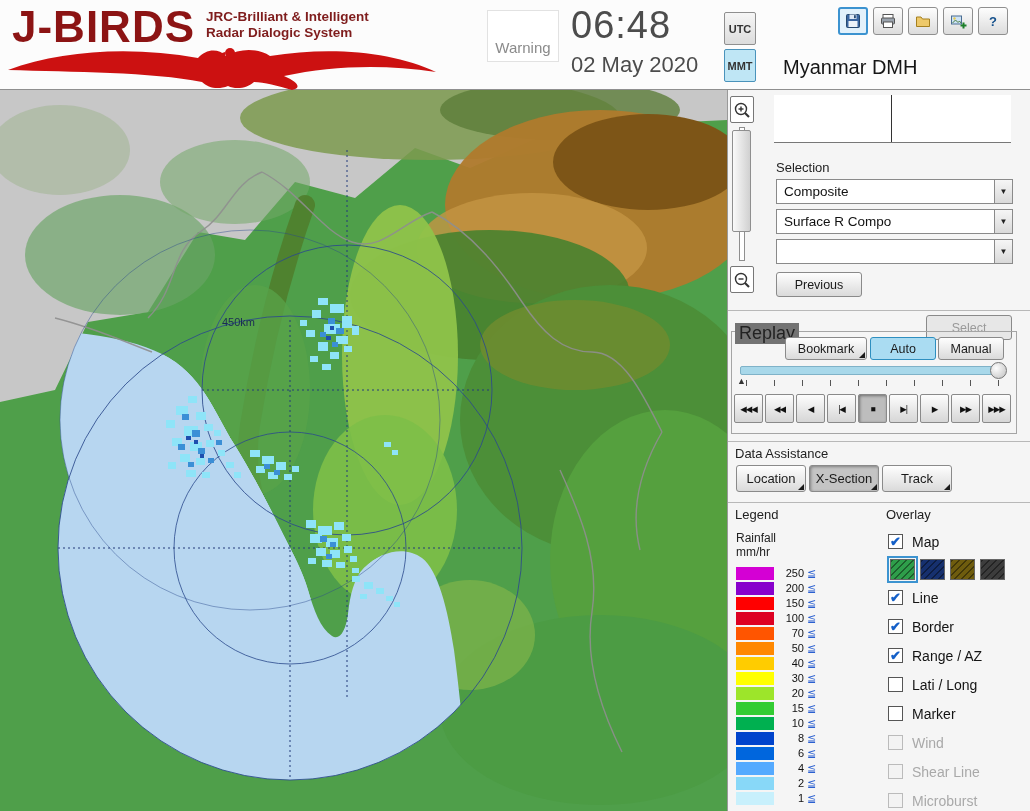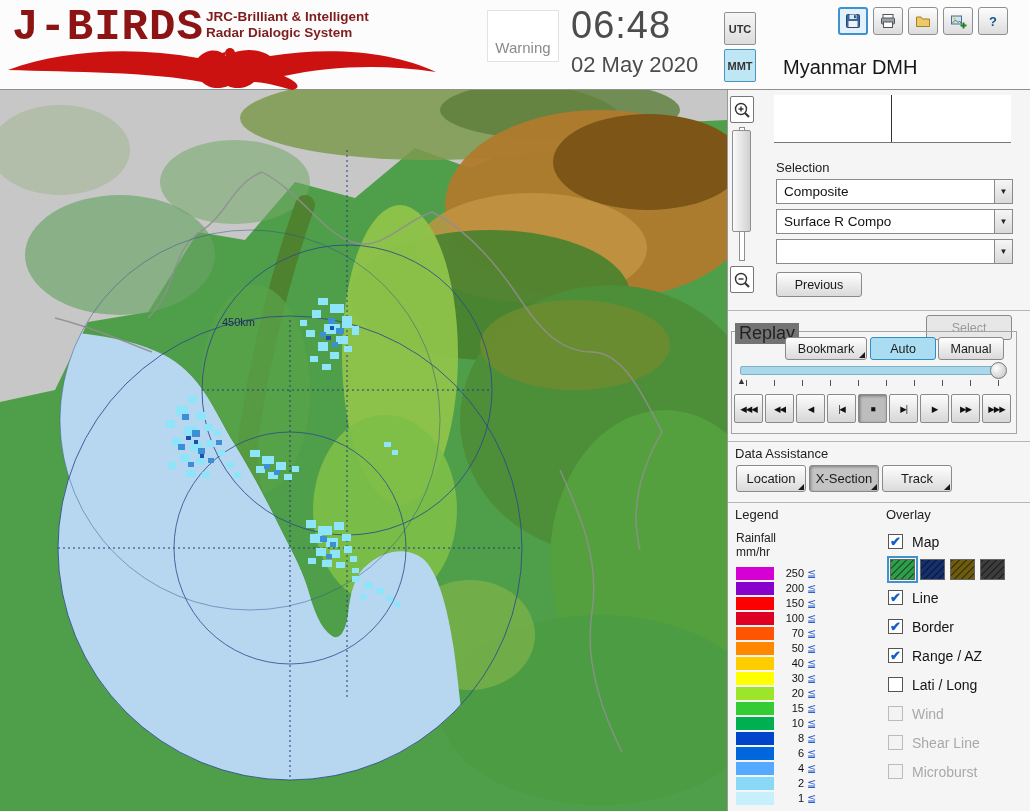--- a/index.html
+++ b/index.html
@@ -1,21 +1,21 @@
 <!DOCTYPE html>
 <html><head>
 <meta charset="utf-8">
 <style>
 *{margin:0;padding:0;box-sizing:border-box;}
 html,body{background:#9a9a9a;}
 #app{position:relative;width:1030px;height:811px;background:#f5f5f5;font-family:"Liberation Sans",sans-serif;overflow:hidden;}
 
 
 #header{position:absolute;left:0;top:0;width:1030px;height:90px;background:#fcfcfc;border-bottom:1px solid #8f8f8f;z-index:5;}
-#logo-title{position:absolute;left:12px;top:2px;font-family:Liberation Mono, monospace;font-weight:bold;font-size:44px;color:#8c1414;letter-spacing:1px;}
+#logo-title{position:absolute;left:12px;top:2px;font-family:Liberation Sans, sans-serif;font-weight:bold;font-size:44px;color:#8c1414;letter-spacing:1px;}
 #logo-sub{position:absolute;left:206px;top:9px;color:#7f1d1d;font-weight:bold;font-size:13.5px;line-height:1.15;}
 #eagle{position:absolute;left:2px;top:44px;}
 #warning-box{position:absolute;left:487px;top:10px;width:72px;height:52px;background:#fff;border:1px solid #e2e2e2;display:flex;align-items:flex-end;justify-content:center;padding-bottom:5px;font-size:15px;color:#8b8b8b;}
 #clock-time{position:absolute;left:571px;top:4px;font-size:38px;color:#4c4c4c;letter-spacing:1px;}
 #clock-date{position:absolute;left:571px;top:52px;font-size:22px;color:#4c4c4c;}
 .tzbtn{position:absolute;left:724px;width:32px;height:33px;background:linear-gradient(#f6f6f6,#dcdcdc);border:1px solid #8f8f8f;font-size:11px;font-weight:bold;color:#333;display:flex;align-items:center;justify-content:center;border-radius:2px;}
 #tz-utc{top:12px;}
 #tz-mmt{top:49px;background:#bfe6f5;border-color:#4a93bb;}
 #toolbar{position:absolute;left:838px;top:7px;display:flex;gap:5px;}
 .tbtn{width:30px;height:28px;background:linear-gradient(#fdfdfd,#dcdcdc);border:1px solid #8f8f8f;border-radius:3px;display:flex;align-items:center;justify-content:center;}
@@ -494,20 +494,24 @@
           <span class="ov-label">Border</span>
         </div>
         <div class="ov-row">
           <span class="cb">✔</span>
           <span class="ov-label">Range / AZ</span>
         </div>
         <div class="ov-row">
           <span class="cb"></span>
           <span class="ov-label">Lati / Long</span>
         </div>
+        <div class="ov-row">
+          <span class="cb"></span>
+          <span class="ov-label">Marker</span>
+        </div>
         <div class="ov-row disabled">
           <span class="cb off"></span>
           <span class="ov-label">Wind</span>
         </div>
         <div class="ov-row disabled">
           <span class="cb off"></span>
           <span class="ov-label">Shear Line</span>
         </div>
         <div class="ov-row disabled">
           <span class="cb off"></span>

